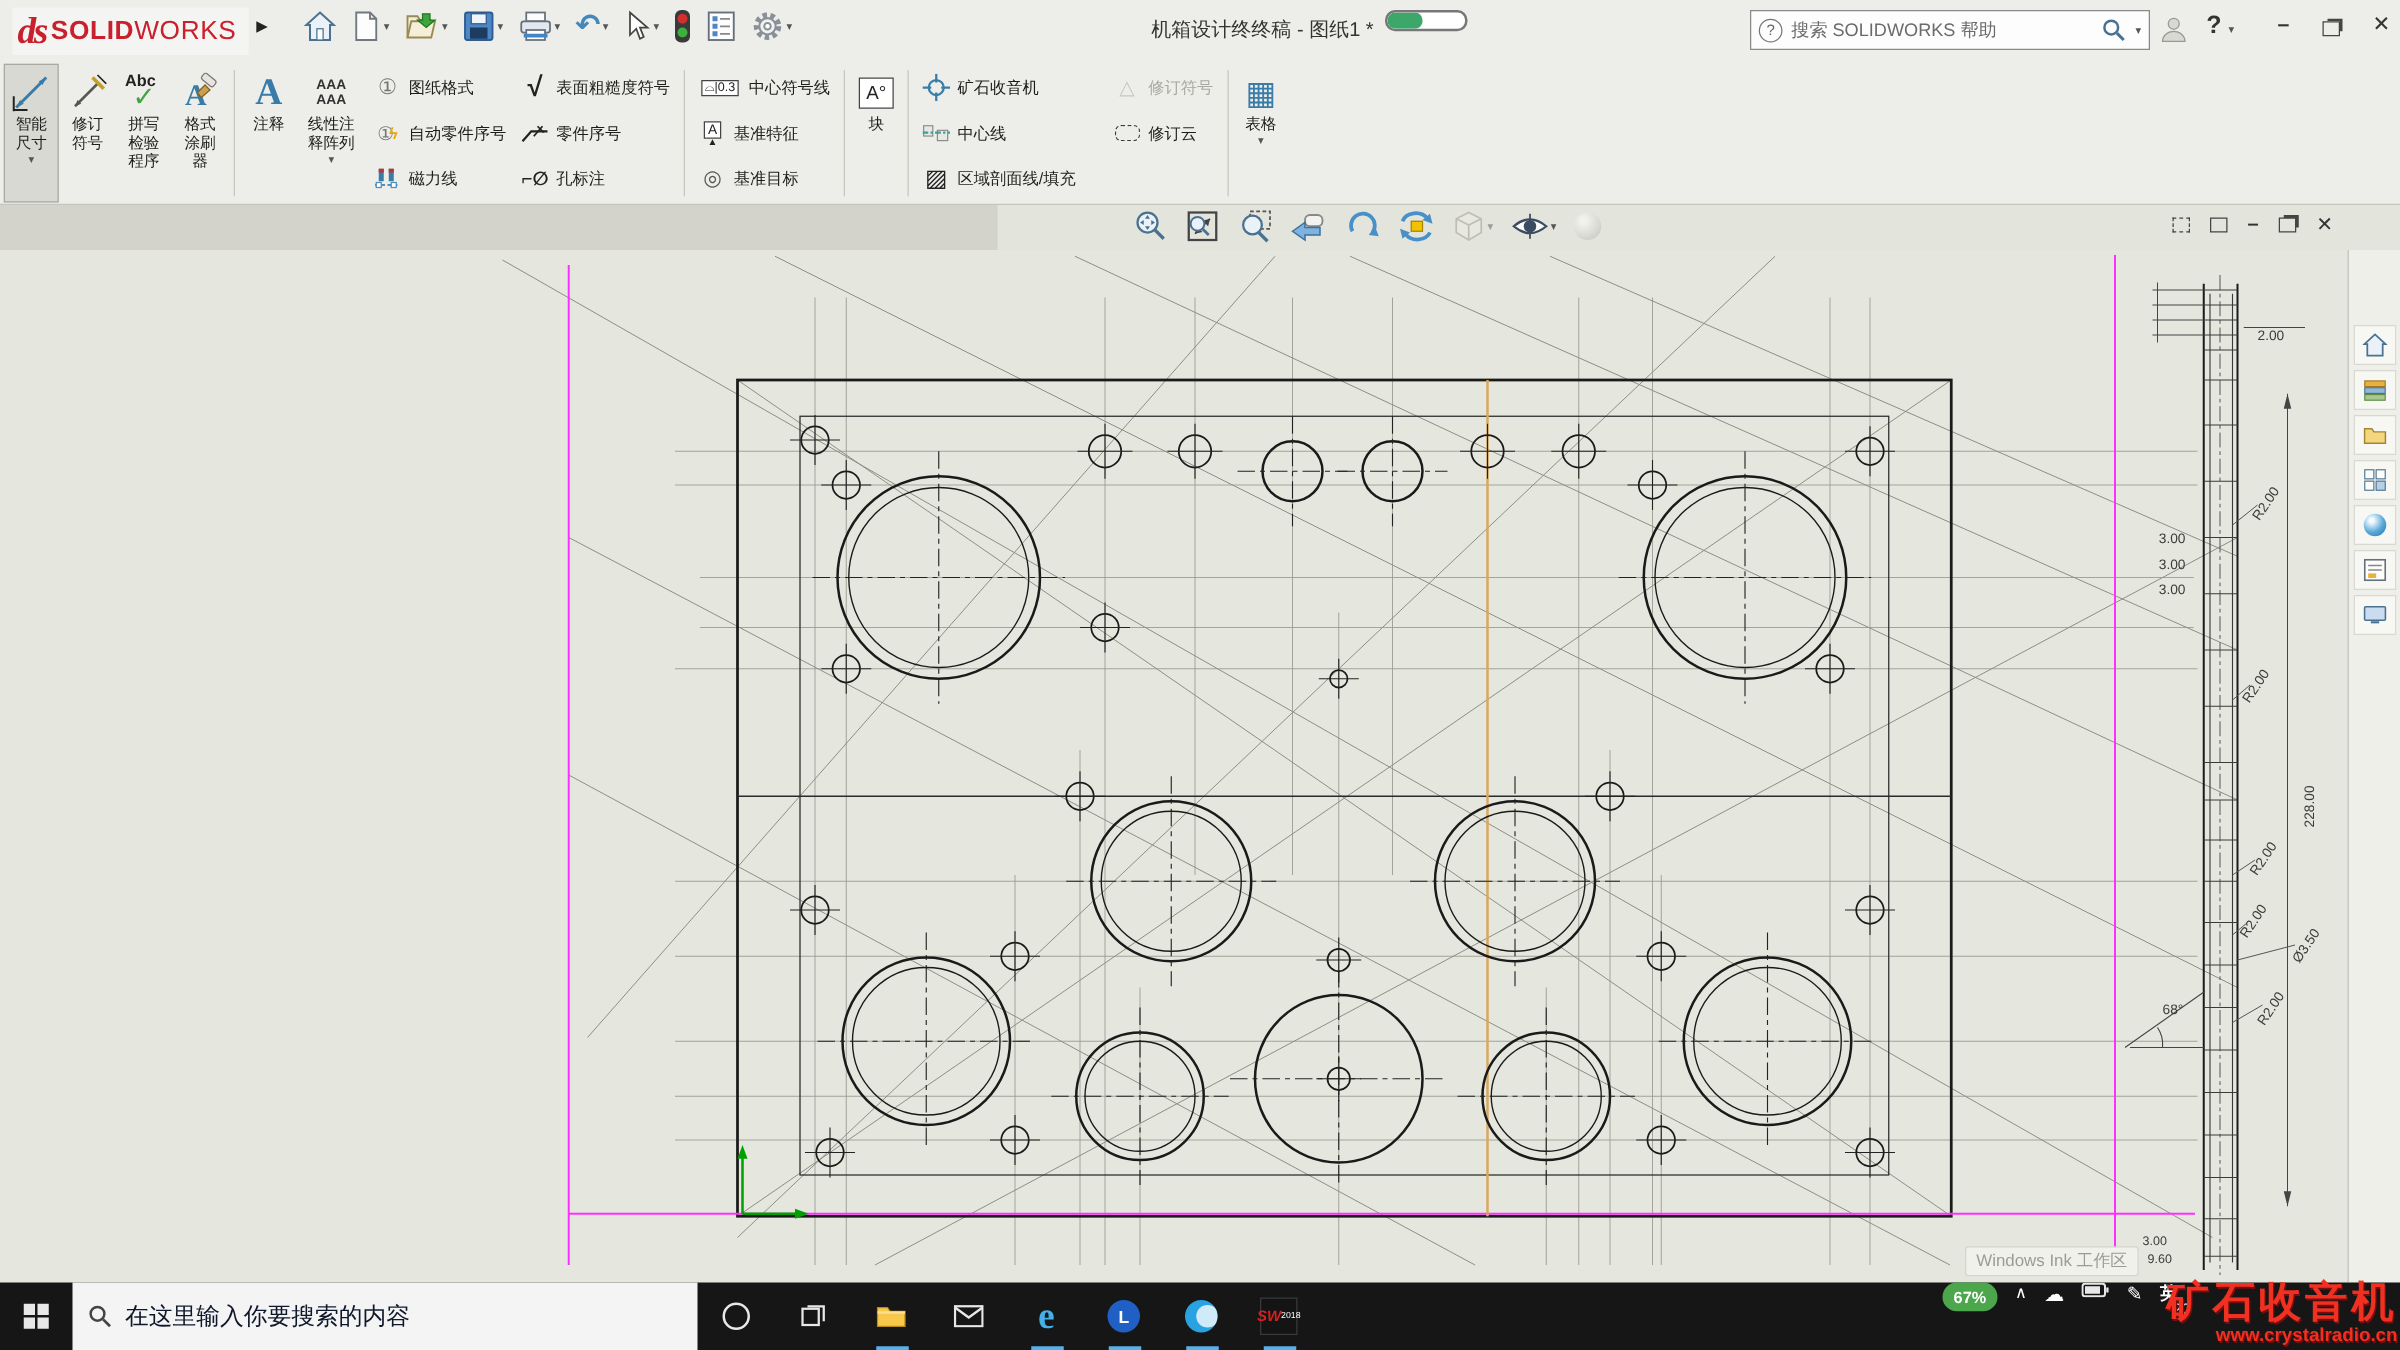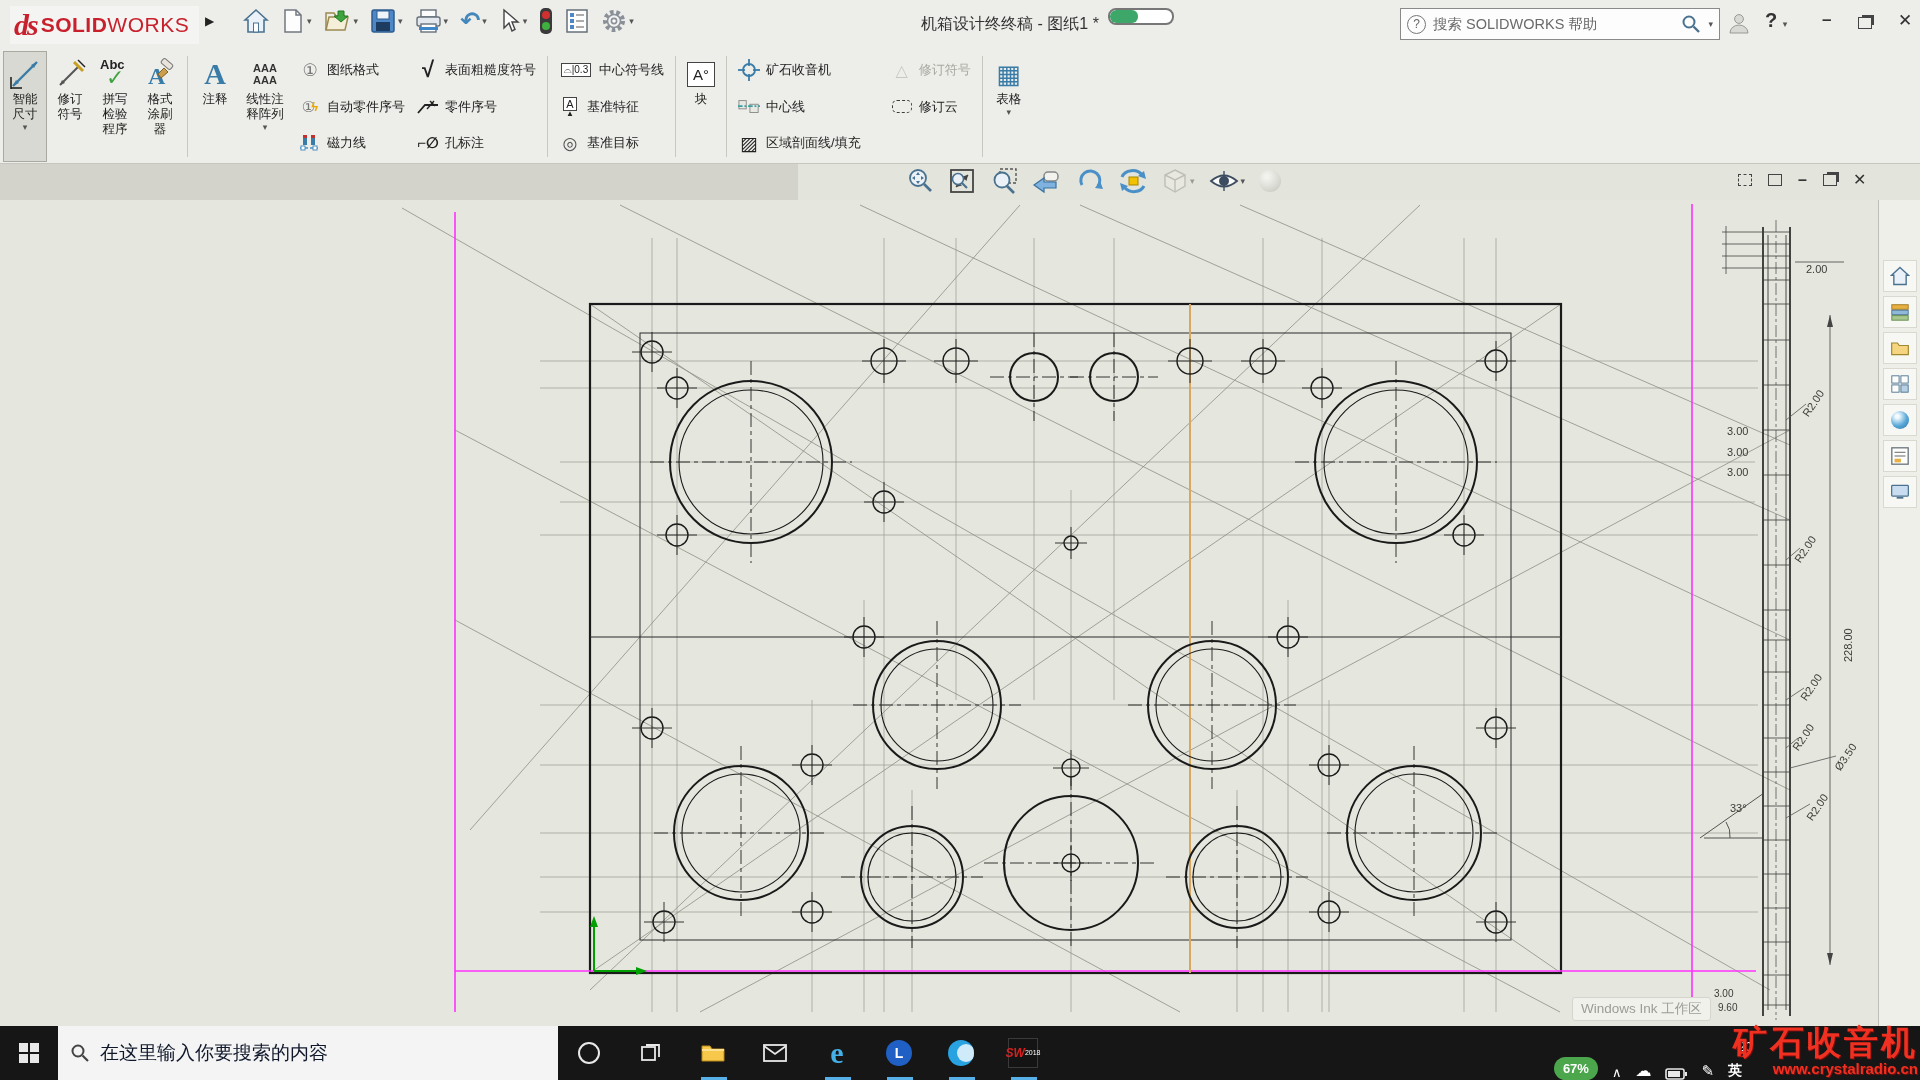--- a/index.html
+++ b/index.html
@@ -76,21 +76,21 @@
   .sphere.gray{background:radial-gradient(circle at 35% 30%,#fcfcfa 10%,#D2D2CC 60%,#A9A9A2 100%)}
   
   #taskbar{position:absolute;left:0;top:1026px;width:1920px;height:54px;background:#161616;display:flex;align-items:center}
   .startbtn{width:58px;height:54px;display:flex;align-items:center;justify-content:center}
   .winlogo{display:grid;grid-template-columns:9px 9px;grid-template-rows:9px 9px;gap:2px}
   .winlogo div{background:#E8E8E8}
   .tsearch{width:500px;height:54px;background:#F4F4F4;display:flex;align-items:center;gap:10px;padding-left:12px;box-sizing:border-box}
   .tsearch .ph{color:#0f172a;font-size:19px}
   .tbicon{width:62px;height:54px;display:flex;align-items:center;justify-content:center;position:relative}
   .underline{position:absolute;bottom:0;left:19px;width:26px;height:3px;background:#58B0E8}
-  .tray{position:absolute;right:0px;top:0;height:54px;display:flex;align-items:flex-end;gap:14px;color:#fff;padding-right:178px}
+  .tray{position:absolute;right:0px;top:0;height:54px;display:flex;align-items:flex-start;gap:14px;color:#fff;padding-right:178px}
   .battbadge{background:#4CA64C;color:#fff;font-weight:bold;font-size:13px;border-radius:13px;padding:4px 9px}
   .lcirc{width:26px;height:26px;border-radius:50%;background:#2060C4;color:#fff;font-weight:bold;font-size:14px;display:flex;align-items:center;justify-content:center}
   .qcirc{width:26px;height:26px;border-radius:50%;background:#28A2E0;position:relative;overflow:hidden}
   .qcirc::after{content:"";position:absolute;left:9px;top:4px;width:18px;height:18px;border-radius:50%;background:#CFEBFA}
   .swicon{width:28px;height:28px;background:#141414;border:1px solid #3a3a3a;display:flex;align-items:center;justify-content:center}
   .swicon .sw{color:#D42020;font-weight:800;font-size:12px;font-style:italic;line-height:12px}
   .swicon .yr{color:#fff;font-size:7px;line-height:8px}
   #watermark{position:absolute;right:2px;top:1024px;z-index:60;text-align:right}
   #watermark .l1{font-size:34px;font-weight:800;color:#F03020;letter-spacing:3px;text-shadow:1px 1px 0 #7A0E0E;line-height:36px}
   #watermark .l2{font-size:15px;font-weight:bold;color:#F03020;text-shadow:1px 1px 0 #7A0E0E}
@@ -830,21 +830,21 @@
   <span class="dim" style="left:1727px;top:225px">3.00</span>
   <span class="dim" style="left:1727px;top:246px">3.00</span>
   <span class="dim" style="left:1727px;top:266px">3.00</span>
   <span class="dim" style="left:1806px;top:63px">2.00</span>
   <span class="dim" style="left:1800px;top:212px;transform:rotate(-56deg)">R2.00</span>
   <span class="dim" style="left:1792px;top:358px;transform:rotate(-56deg)">R2.00</span>
   <span class="dim" style="left:1842px;top:462px;transform:rotate(-90deg)">228.00</span>
   <span class="dim" style="left:1798px;top:496px;transform:rotate(-56deg)">R2.00</span>
   <span class="dim" style="left:1790px;top:546px;transform:rotate(-56deg)">R2.00</span>
   <span class="dim" style="left:1832px;top:566px;transform:rotate(-56deg)">Ø3.50</span>
-  <span class="dim" style="left:1730px;top:602px">33°</span>
+  <span class="dim" style="left:1730px;top:602px">68°</span>
   <span class="dim" style="left:1804px;top:616px;transform:rotate(-56deg)">R2.00</span>
   <span class="dim" style="left:1714px;top:788px;font-size:10px">3.00</span>
   <span class="dim" style="left:1718px;top:802px;font-size:10px">9.60</span>
 
   <div class="inktip">Windows Ink 工作区</div>
 </div>
 
 <div id="taskpane">
   <div class="tpbtn" style="margin-top:60px">
     <svg width="20" height="20" viewBox="0 0 26 26">

